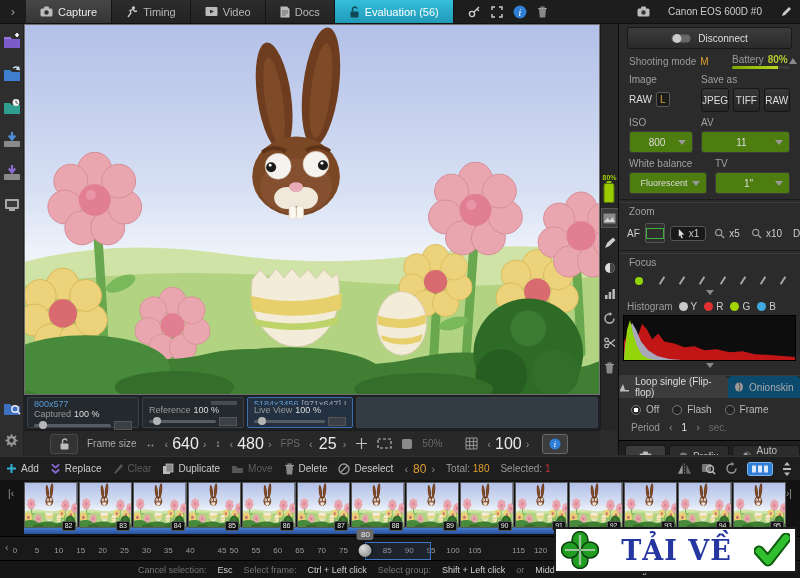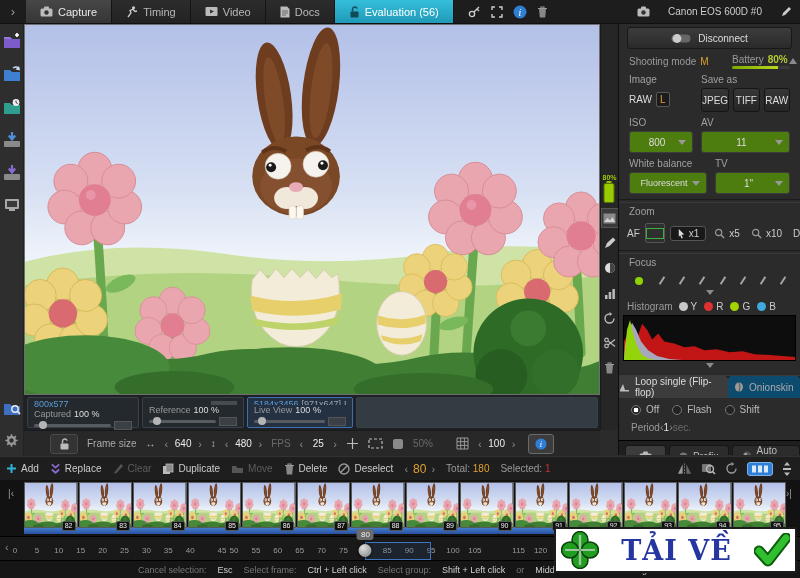--- a/index.html
+++ b/index.html
@@ -89,21 +89,21 @@
   .hist-graph{margin:1px 4px 0;height:44px;background:#0d0d0d;border:1px solid #000}
   .hist-graph svg{width:100%;height:100%}
   .loop-tabs{display:flex;margin-top:3px;background:#232323;border-top:1px solid #3a3a3a}
   .ltab{flex:1.5;display:flex;align-items:center;justify-content:center;gap:5px;height:22px;color:#ddd;
         background:#3c3c3c;border-radius:0 4px 0 0;cursor:pointer}
   .ltab.onion{flex:1;background:#0c4a6e;color:#aaa;border-radius:4px 4px 0 0}
   .radio-row{display:flex;gap:13px;padding:6px 12px 2px;align-items:center}
   .radio{display:flex;align-items:center;gap:5px;color:#bbb;cursor:pointer}
   .rdot{width:10px;height:10px;border-radius:50%;border:1px solid #777;background:#222;box-sizing:border-box}
   .rdot.on{background:radial-gradient(#fff 38%,#222 46%)}
-  .period-row{display:flex;align-items:center;padding:4px 12px 3px;color:#bbb}
+  .period-row{display:flex;align-items:center;gap:9px;padding:4px 12px 3px;color:#bbb}
   .chev{color:#8a8a8a;font-size:11px;cursor:pointer}
   .cap-tabs{display:flex;align-items:flex-end;gap:3px;margin-top:4px;background:#1f1f1f;border-top:1px solid #000;padding:4px 6px 0}
   .ctab{height:20px;display:flex;align-items:center;justify-content:center;gap:5px;padding:0 9px;
         background:#2c2c2c;border:1px solid #161616;border-bottom:none;border-radius:3px 3px 0 0;color:#bbb;cursor:pointer}
   .ctab.active{background:#3c3c3c}
 
   
   .info-bar{position:absolute;left:24px;top:395px;width:576px;height:35px;background:#1d2125;
             display:flex;gap:3px;padding:2px 2px 2px 3px;box-sizing:border-box}
   .ip{background:#24292e;border:1px solid #3a4046;border-radius:2px;padding:1px 6px;box-sizing:border-box;
@@ -118,21 +118,21 @@
   .sl-track{flex:1;height:3px;background:#565c62;border-radius:2px;position:relative}
   .sl-knob{position:absolute;left:6%;top:-3px;width:8px;height:8px;border-radius:50%;background:#b5b5b5}
   .sl-box{width:16px;height:7px;background:#3a4046;border:1px solid #555}
 
   
   .settings-bar{position:absolute;left:24px;top:430px;width:576px;height:26px;background:#282828;
                 display:flex;align-items:center;gap:9px;padding-left:26px;box-sizing:border-box;color:#aaa;border-top:1px solid #1a1a1a}
   .lock-btn{width:26px;height:18px;background:#333;border:1px solid #4a4a4a;border-radius:3px;
             display:flex;align-items:center;justify-content:center;cursor:pointer}
   .stepper{display:flex;align-items:center;gap:4px}
-  .stp-v{color:#ececec;min-width:22px;text-align:center;font-size:10px}
+  .stp-v{color:#ececec;min-width:22px;text-align:center;font-size:16px}
   .dim{color:#6a6a6a}
   .sb-ico{display:flex;align-items:center;cursor:pointer;color:#bbb}
   .info-btn{width:24px;height:18px;background:#3c3c3c;border:1px solid #6a6a6a;border-radius:3px;
             display:flex;align-items:center;justify-content:center;margin-left:4px;cursor:pointer}
 
   
   .frames-bar{position:absolute;left:0;top:456px;width:800px;height:24px;background:#1e1e1e;border-top:1px solid #323232;
               display:flex;align-items:center;gap:11px;padding:0 6px;box-sizing:border-box;color:#ccc}
   .fbtn{display:flex;align-items:center;gap:4px;cursor:pointer;white-space:nowrap}
   .fbtn.disabled{color:#5d5d5d}
@@ -711,21 +711,21 @@
         <span class="radio">
           <span class="rdot on"></span>
           <span>Off</span>
         </span>
         <span class="radio">
           <span class="rdot"></span>
           <span>Flash</span>
         </span>
         <span class="radio">
           <span class="rdot"></span>
-          <span>Shift</span>
+          <span>Frame</span>
         </span>
       </div>
     <div class="period-row">
       <span class="lbl">Period</span>
       <span class="chev">‹</span>
       <span style="color:#e5e5e5">1</span>
       <span class="chev">›</span>
       <span class="dim">sec.</span>
     </div>
     <div class="cap-tabs">

